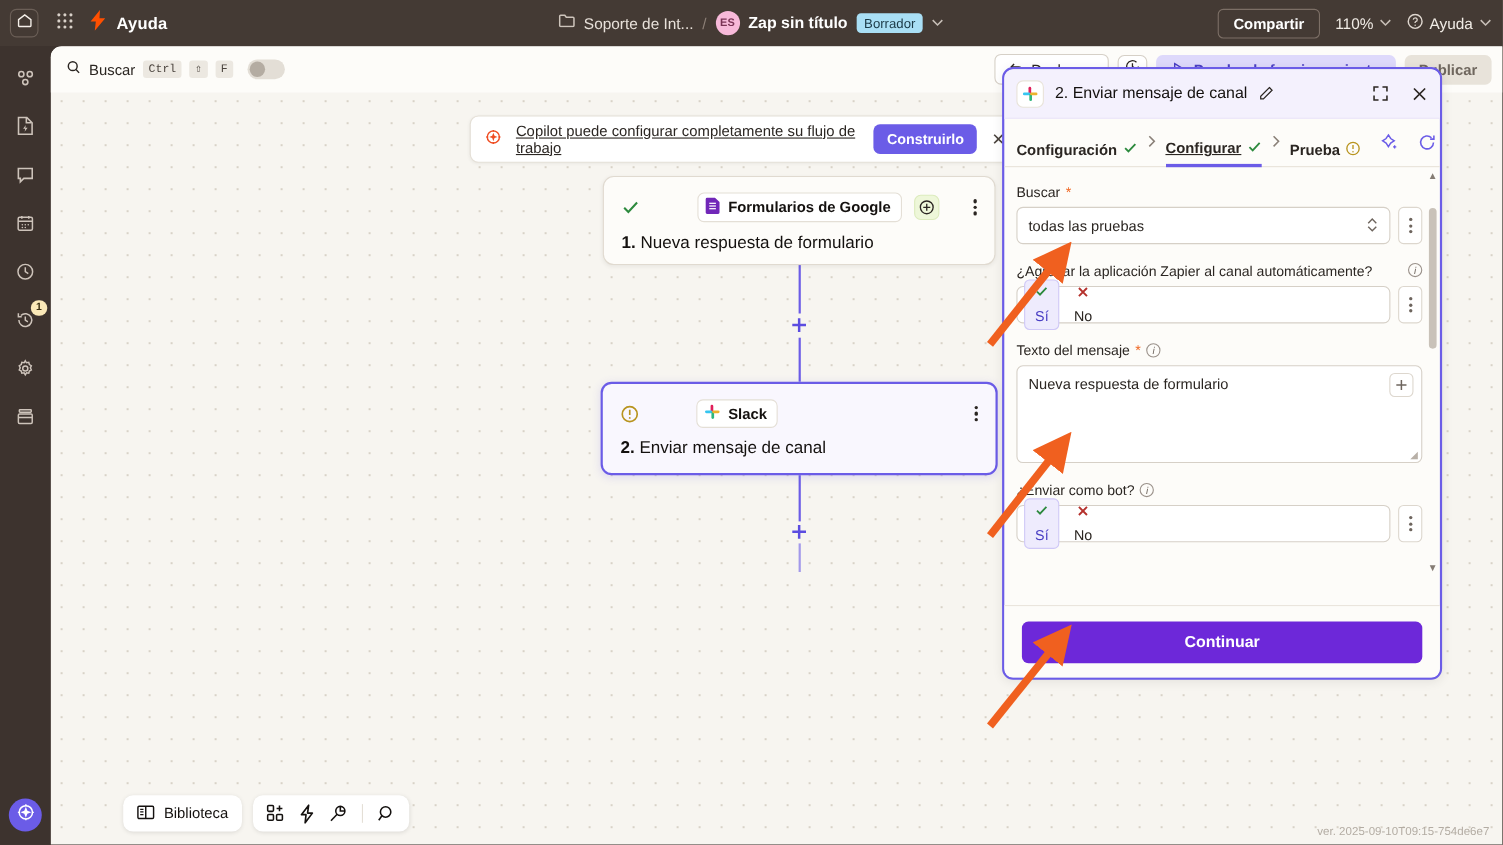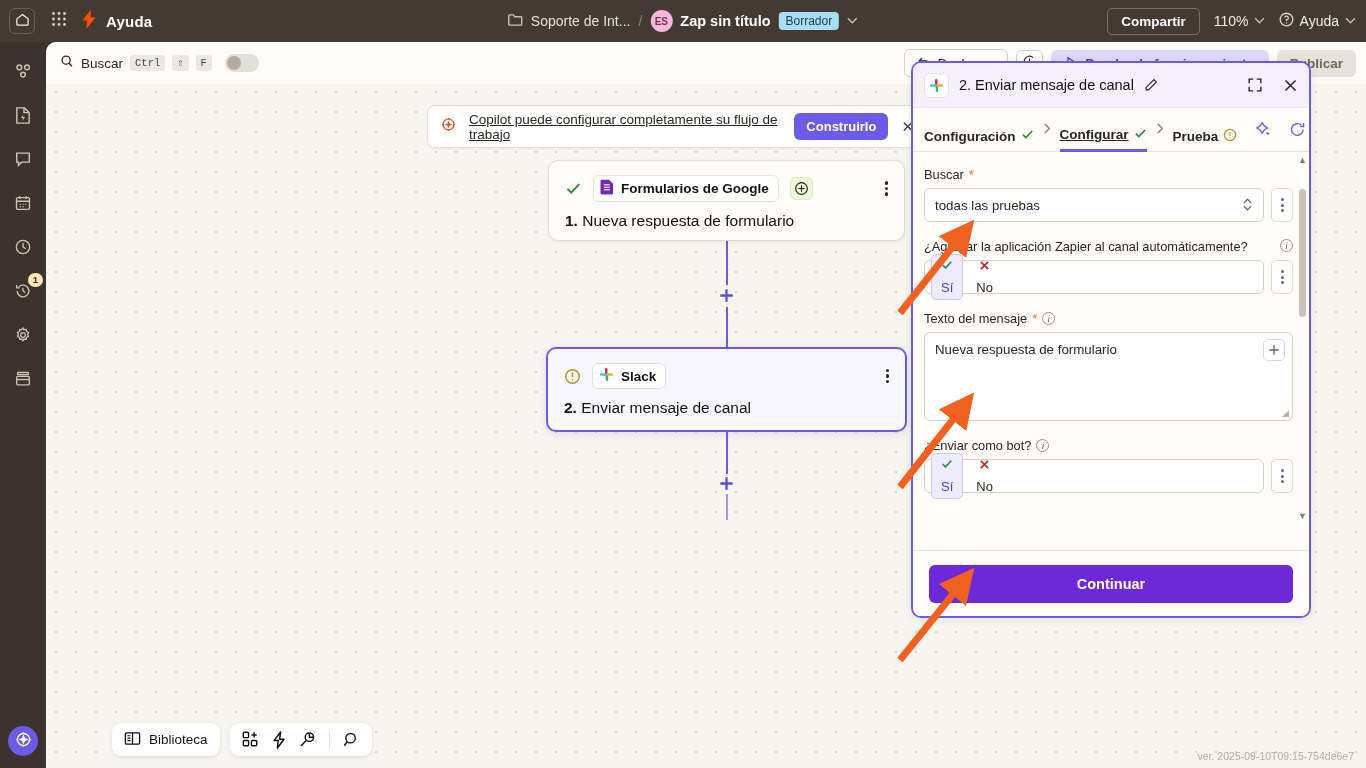--- a/index.html
+++ b/index.html
@@ -160,21 +160,21 @@
   .node.n2 {
     left: 500px; top: 305px; width: 361px; height: 85px;
     background: #f9f7fe; border: 2px solid #6b5ce7;
     box-shadow: 0 2px 8px rgba(107,92,231,.16);
   }
   .node-head { display: flex; align-items: center; gap: 11px; }
   .node-status { display: flex; align-items: center; }
   .app-chip {
     display: inline-flex; align-items: center; gap: 7px;
     background: #fff; border: 1px solid #e4dfd6; border-radius: 6px;
-    padding: 3px 9px 3px 6px; font-size: 13.5px; font-weight: bold; color: #14110f;
+    padding: 3px 9px 3px 6px; font-size: 13.5px; font-weight: bold; color: #14110f; margin-left: 41px;
   }
   .plus-chip {
     width: 23px; height: 23px; border-radius: 6px;
     background: #eef7d9; border: 1px solid #dcebbd;
     display: flex; align-items: center; justify-content: center;
   }
   .kebab { margin-left: auto; color: #2b2622; letter-spacing: 0; line-height: 4px;
            font-size: 19px; font-weight: bold; display:flex; flex-direction:column; gap:2px; }
   .kebab i { width: 3.5px; height: 3.5px; border-radius: 50%; background: #2b2622; display: block; }
   .node-title { margin-top: 10px; font-size: 15.5px; color: #14110f; }

